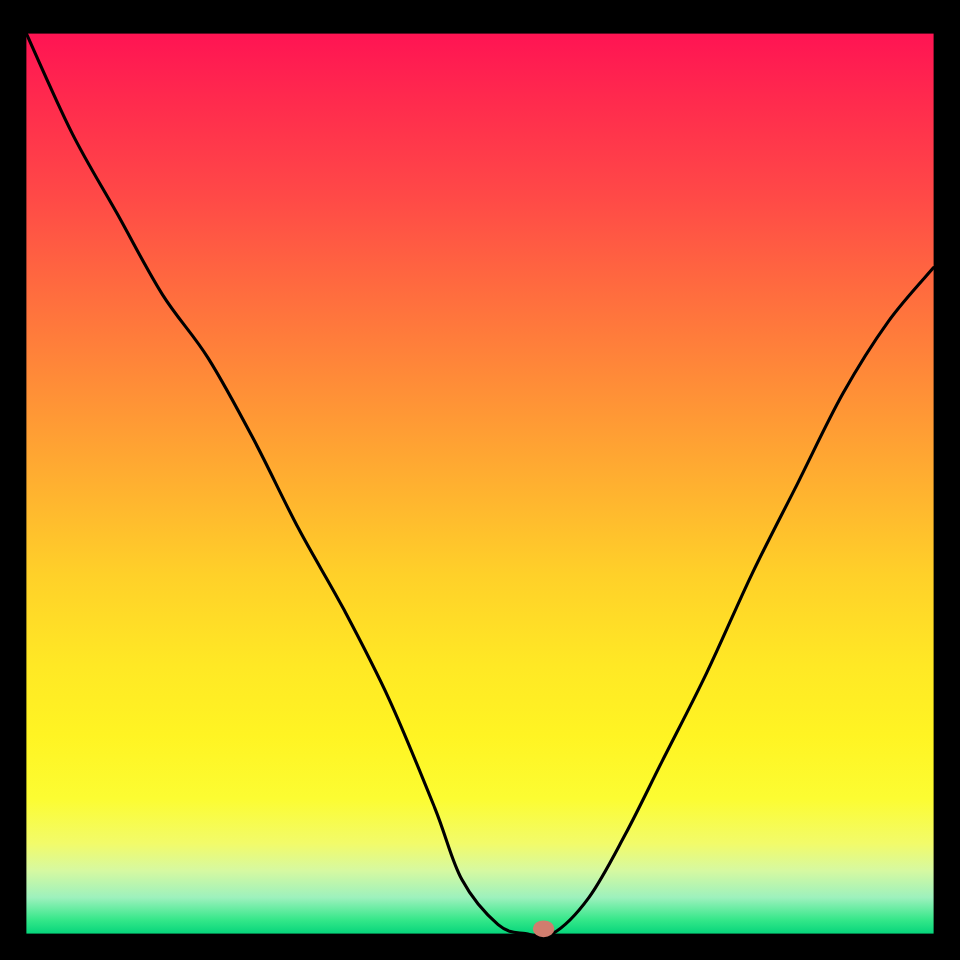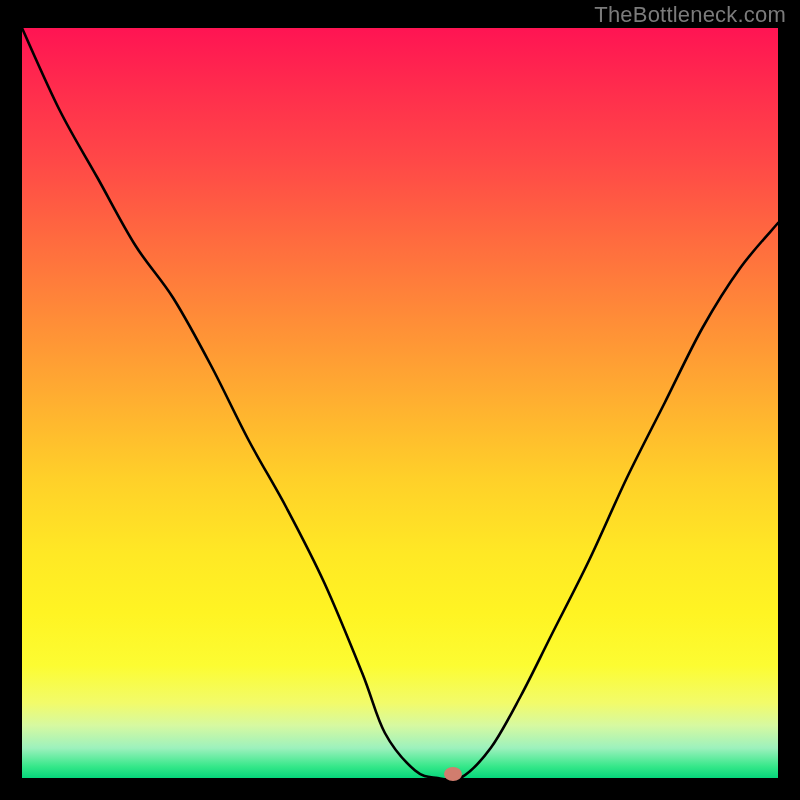--- a/index.html
+++ b/index.html
@@ -67,21 +67,20 @@
     border-radius: 50% / 50%;
     background: #d17d6e;
     transform: translate(-50%, -50%);
   }
 </style>
 </head>
 <body>
 
 <div class="frame">
 
-  <div class="attribution">TheBottleneck.com</div>
 
   <div class="plot-area">
     <svg class="curve" viewBox="0 0 756 750" preserveAspectRatio="none">
       <path id="curve-path" fill="none" stroke="#000" stroke-width="2.6" stroke-linejoin="round" stroke-linecap="round" d="M 0.0 0.0 C 6.3 13.8, 25.2 57.5, 37.8 82.5 C 50.4 107.5, 63.0 127.5, 75.6 150.0 C 88.2 172.5, 100.8 197.5, 113.4 217.5 C 126.0 237.5, 138.6 250.0, 151.2 270.0 C 163.8 290.0, 176.4 313.7, 189.0 337.5 C 201.6 361.2, 214.2 388.8, 226.8 412.5 C 239.4 436.3, 252.0 456.3, 264.6 480.0 C 277.2 503.8, 289.8 527.5, 302.4 555.0 C 315.0 582.5, 330.1 620.0, 340.2 645.0 C 350.3 670.0, 354.1 688.8, 362.9 705.0 C 371.7 721.3, 384.3 735.0, 393.1 742.5 C 401.9 750.0, 408.2 748.8, 415.8 750.0 C 423.4 751.3, 429.7 755.0, 438.5 750.0 C 447.3 745.0, 458.6 733.8, 468.7 720.0 C 478.8 706.3, 488.9 686.3, 499.0 667.5 C 509.0 648.8, 517.9 630.0, 529.2 607.5 C 540.5 585.0, 554.4 558.8, 567.0 532.5 C 579.6 506.3, 592.2 476.3, 604.8 450.0 C 617.4 423.8, 630.0 400.0, 642.6 375.0 C 655.2 350.0, 667.8 322.5, 680.4 300.0 C 693.0 277.5, 705.6 257.5, 718.2 240.0 C 730.8 222.5, 749.7 202.5, 756.0 195.0"></path>
     </svg>
     <div class="marker" id="marker" style="left: 430.92px; top: 746.25px;"></div>
   </div>
 
 </div>
 

